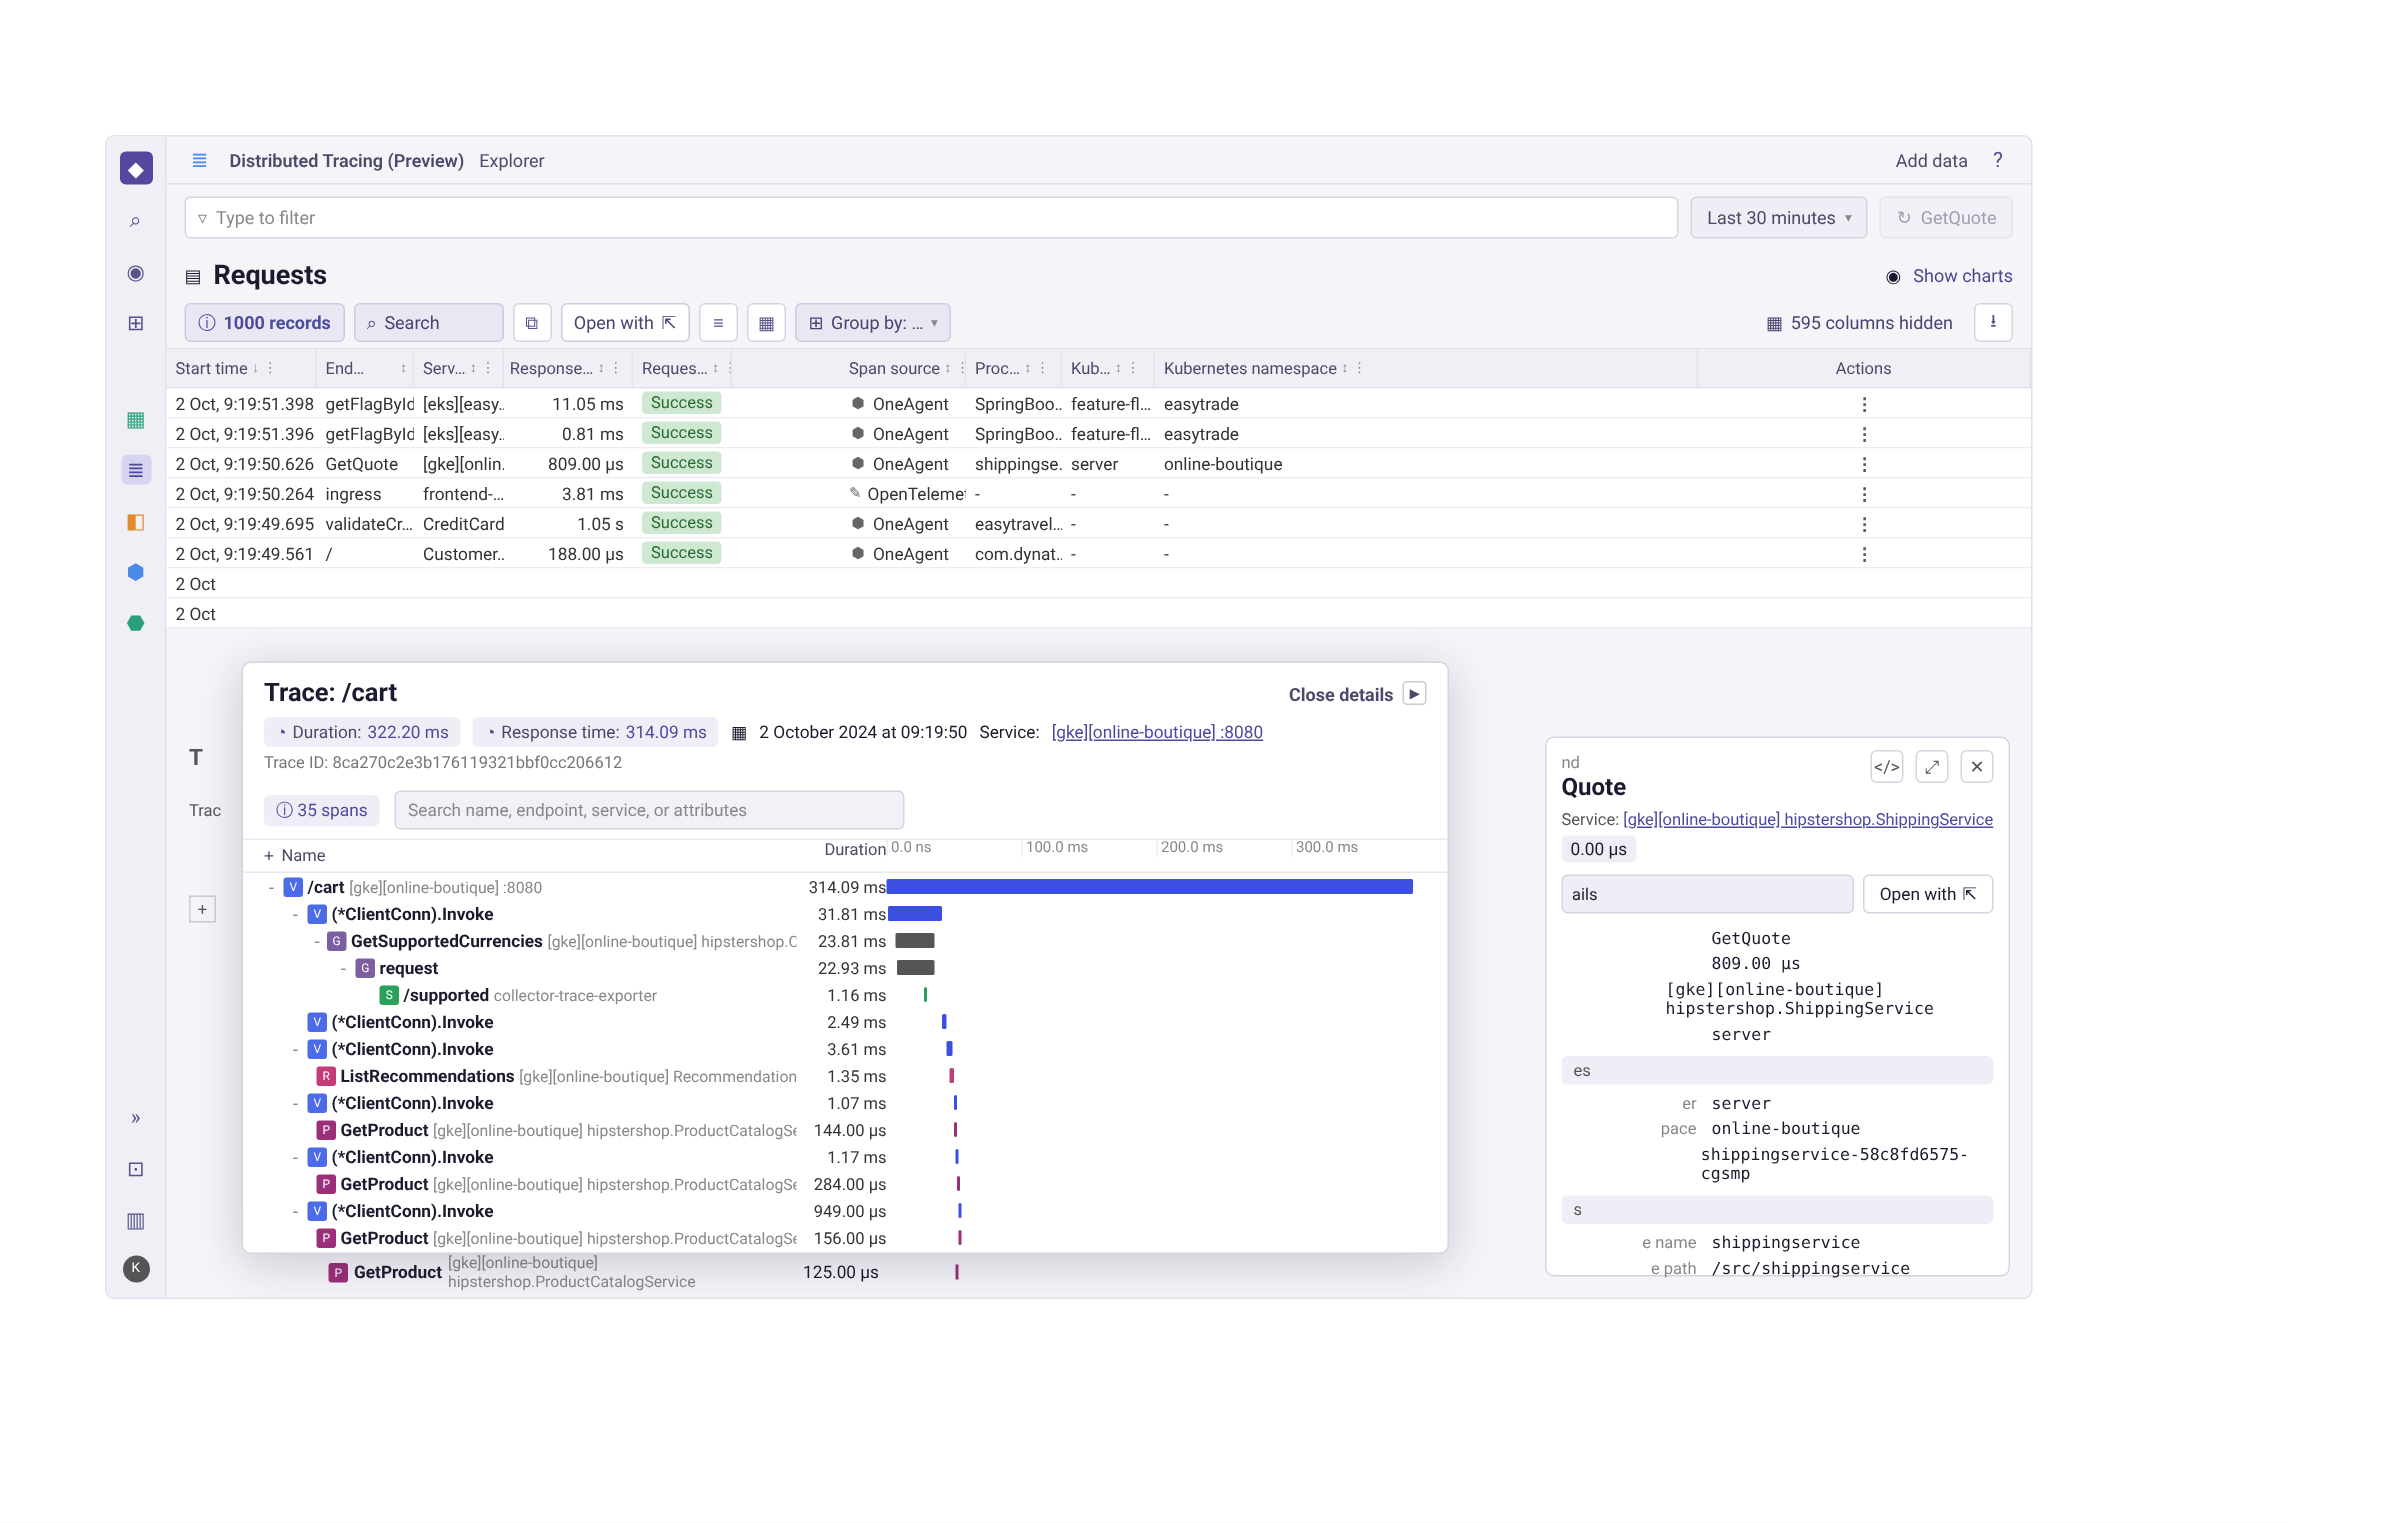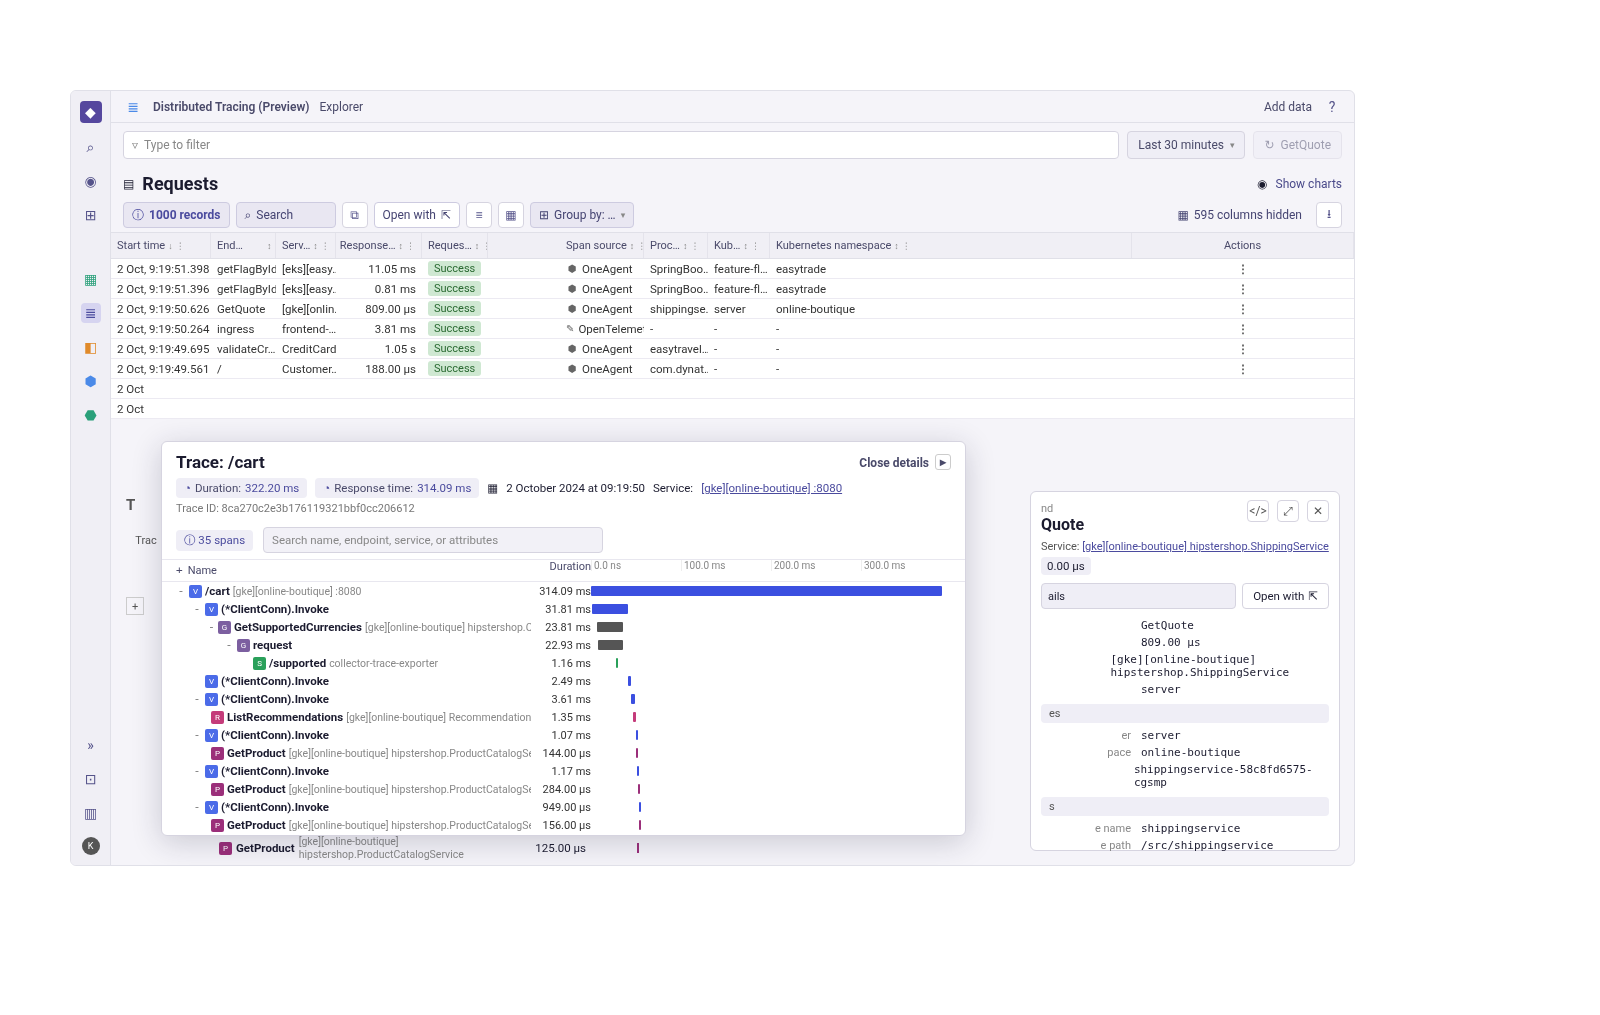--- a/index.html
+++ b/index.html
@@ -341,21 +341,21 @@
           <div class="td w-start">2 Oct</div>
         </div>
       <div class="tr">
           <div class="td w-start">2 Oct</div>
         </div>
     </div>
   </div>
 
   <div class="partial-left">
     <div style="font-weight:700; font-size:15px;">T</div>
-    <div style="margin-top:20px;text-align:center;">Trac</div>
+    <div style="margin-top:20px;">Trac</div>
     <div style="margin-top:50px; border:1px solid #ccc; width:18px; height:18px; display:flex; align-items:center; justify-content:center;">+</div>
   </div>
 
   <div class="rpanel">
     <div class="rp-top">
       <div class="rp-ibtn">&lt;/&gt;</div>
       <div class="rp-ibtn">⤢</div>
       <div class="rp-ibtn">✕</div>
     </div>
     <div style="font-size:11px; color:#888;">nd</div>

